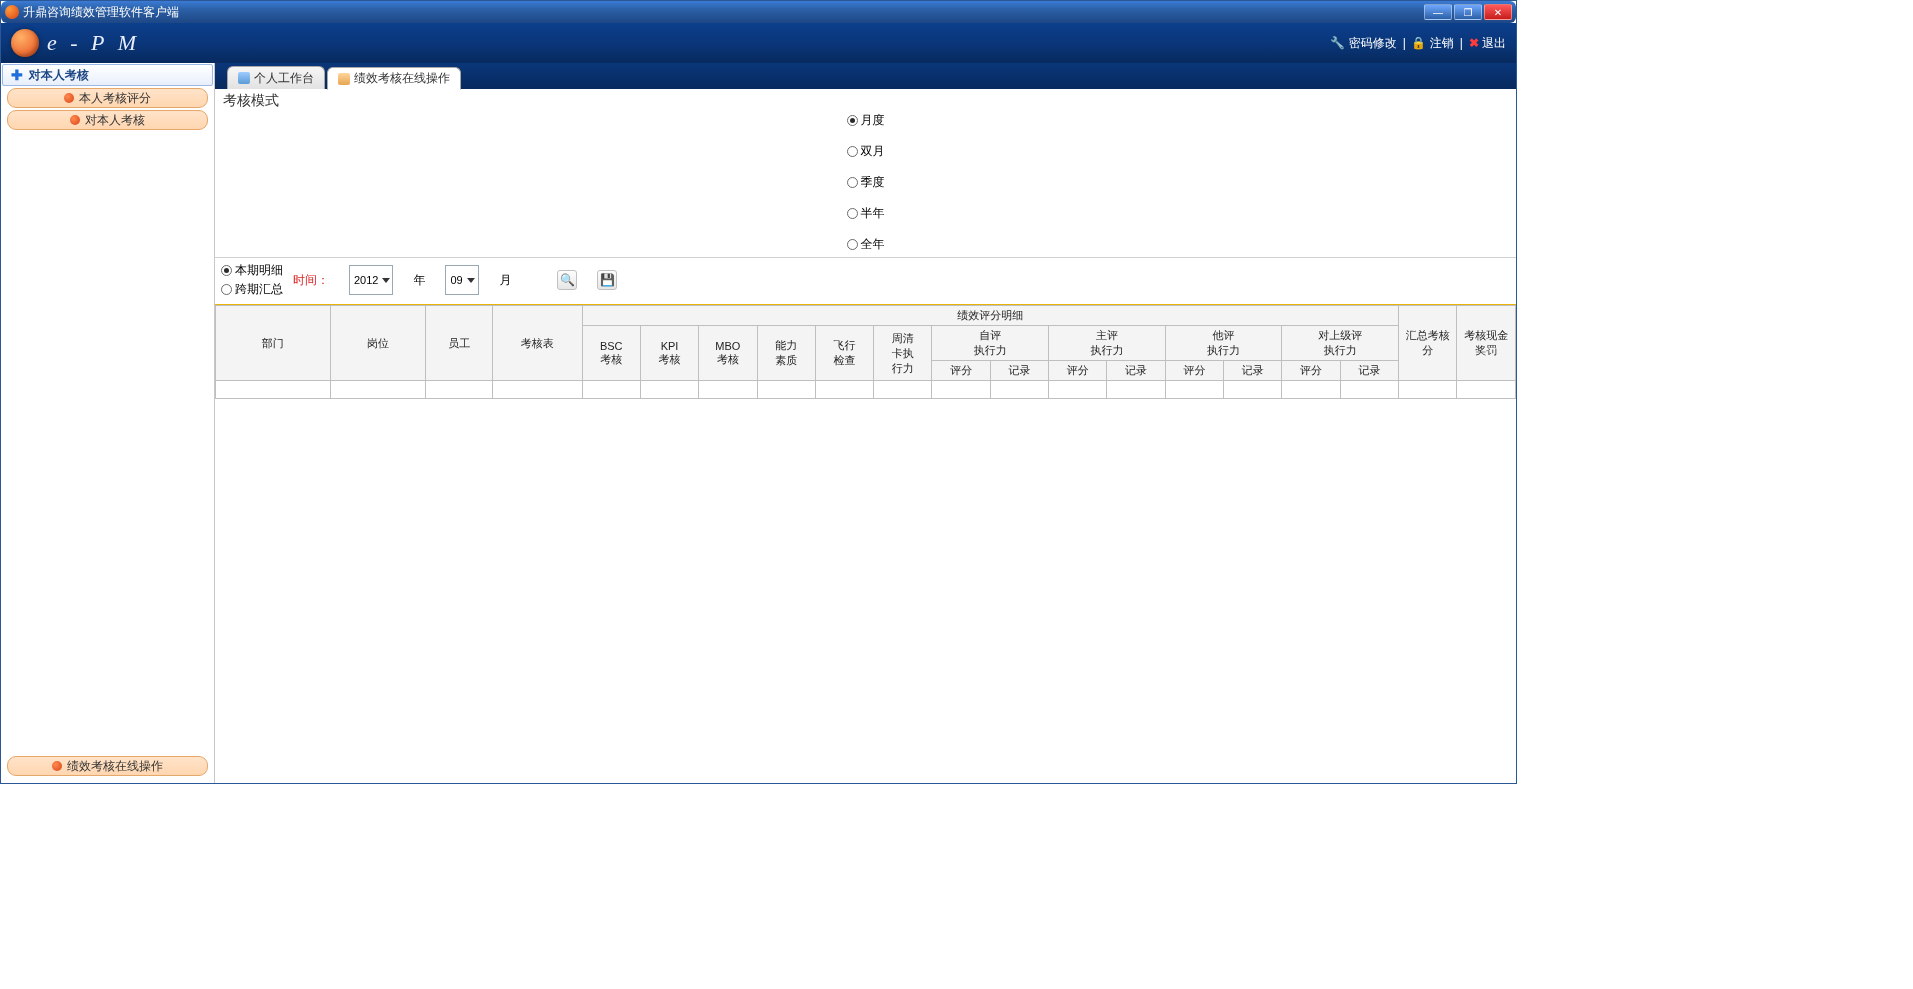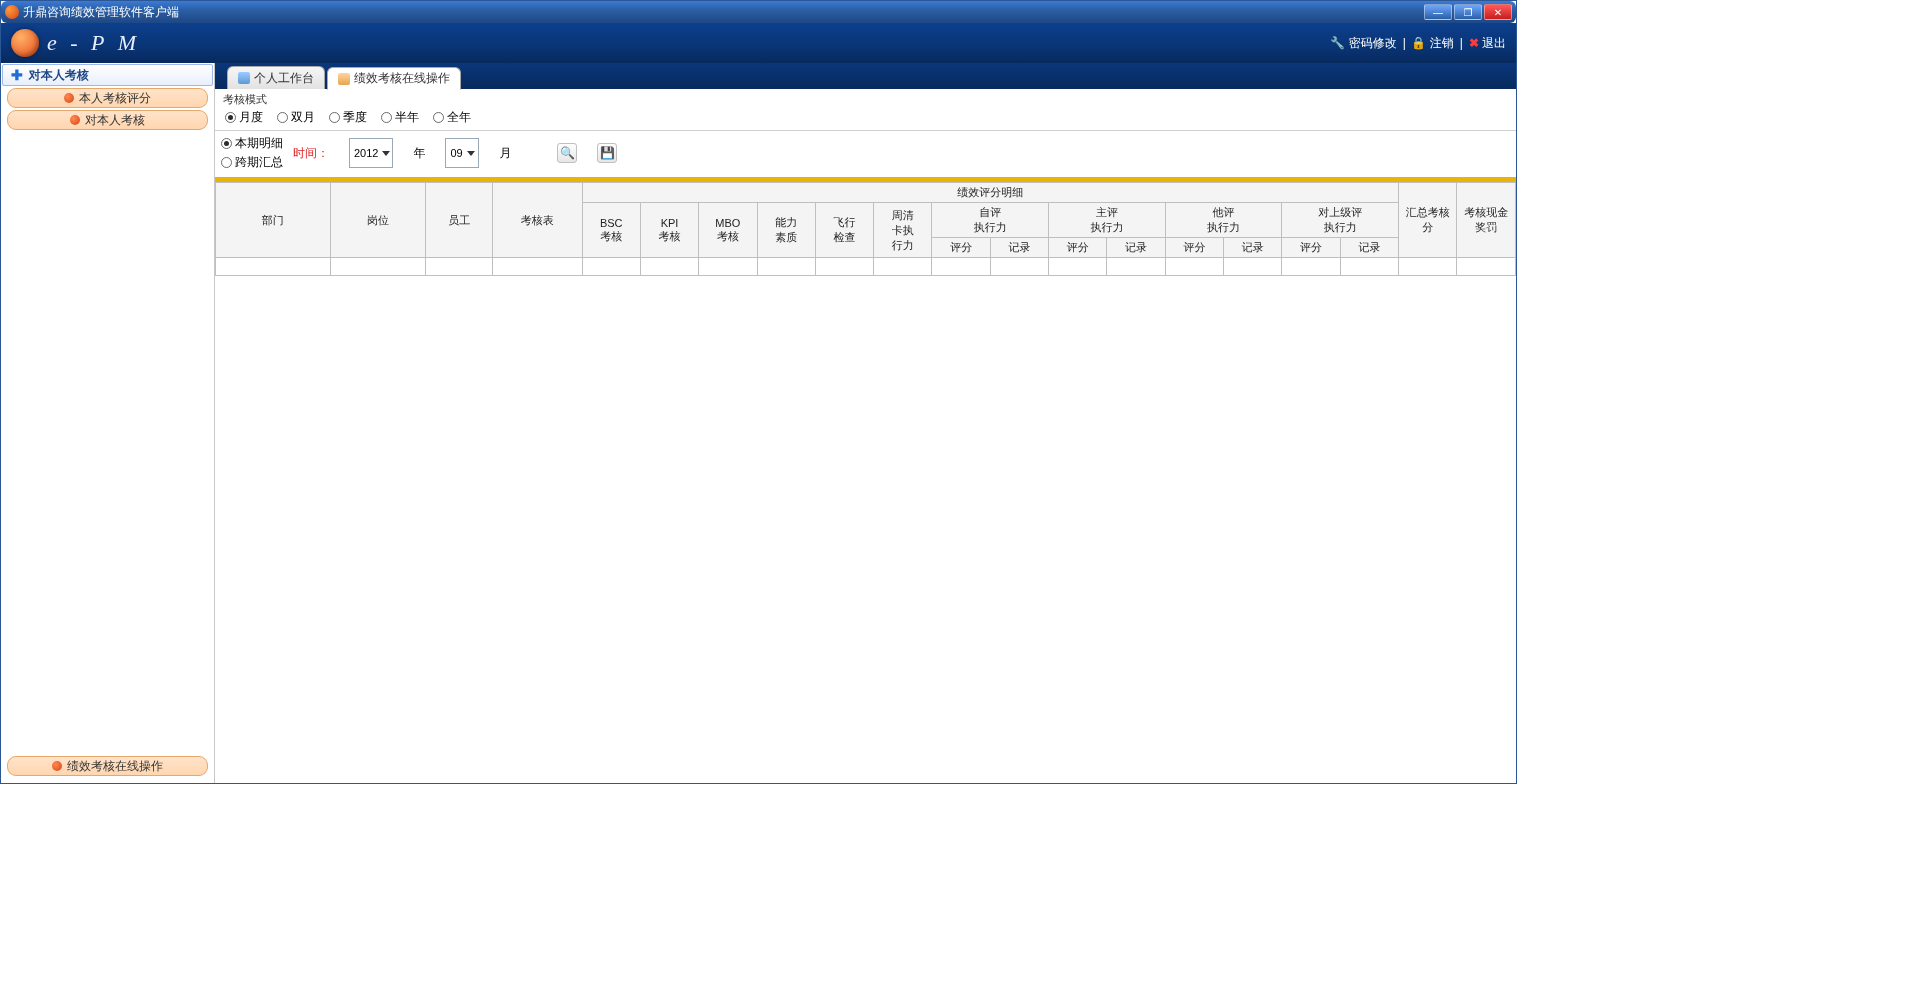--- a/index.html
+++ b/index.html
@@ -163,39 +163,39 @@
   display: inline-block;
 }
 .tab-icon.workbench { background: linear-gradient(#9ecbff,#5a9bd5); border-radius: 2px; }
 .tab-icon.operation { background: linear-gradient(#ffd59e,#e6a650); border-radius: 2px; }
 
 
 .mode-row {
   padding: 3px 6px 2px 6px;
   border-bottom: 1px solid #d0d0d0;
 }
-.mode-fieldset-label { font-size: 11px; color: #333; padding-left: 2px; }
-.radio-row { display: flex; align-items: center; gap: 14px; padding: 2px 4px 2px 4px; }
+.mode-fieldset-label { font-size: 14px; color: #333; padding-left: 2px; }
+.radio-row { display: flex; align-items: center; gap: 14px; padding: 2px 4px 2px 4px; flex-direction: column; }
 .radio-item { display: flex; align-items: center; gap: 3px; cursor: pointer; }
 .radio-circle {
   width: 11px; height: 11px; border-radius: 50%;
   border: 1px solid #6b6b6b; background: #fff;
   display: flex; align-items: center; justify-content: center;
 }
 .radio-circle.checked::after {
   content: ""; width: 5px; height: 5px; border-radius: 50%; background: #2b2b2b;
 }
 
 
 .period-row {
   display: flex;
   align-items: center;
   padding: 4px 6px 6px 6px;
   gap: 10px;
-  border-bottom: 5px solid #eab308;
+  border-bottom: 1px solid #eab308;
 }
 .period-left { display: flex; flex-direction: column; gap: 2px; }
 .time-label { color: #d22; font-size: 12px; }
 .time-group { display: flex; align-items: center; gap: 20px; text-align: center; }
 .combo {
   height: 30px;
   border: 1px solid #9aa7b5;
   background: #fff;
   display: flex; align-items: center;
   padding: 0 2px 0 4px;

